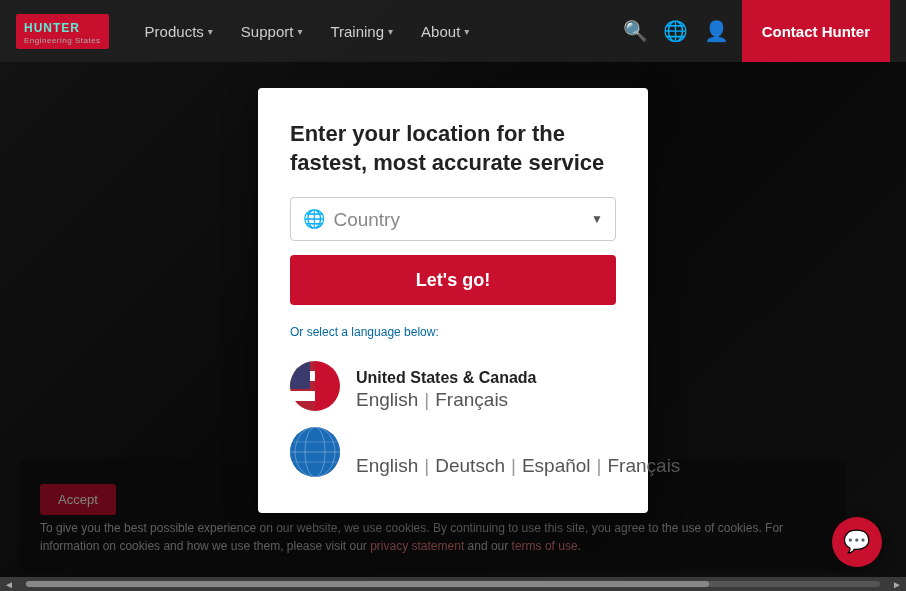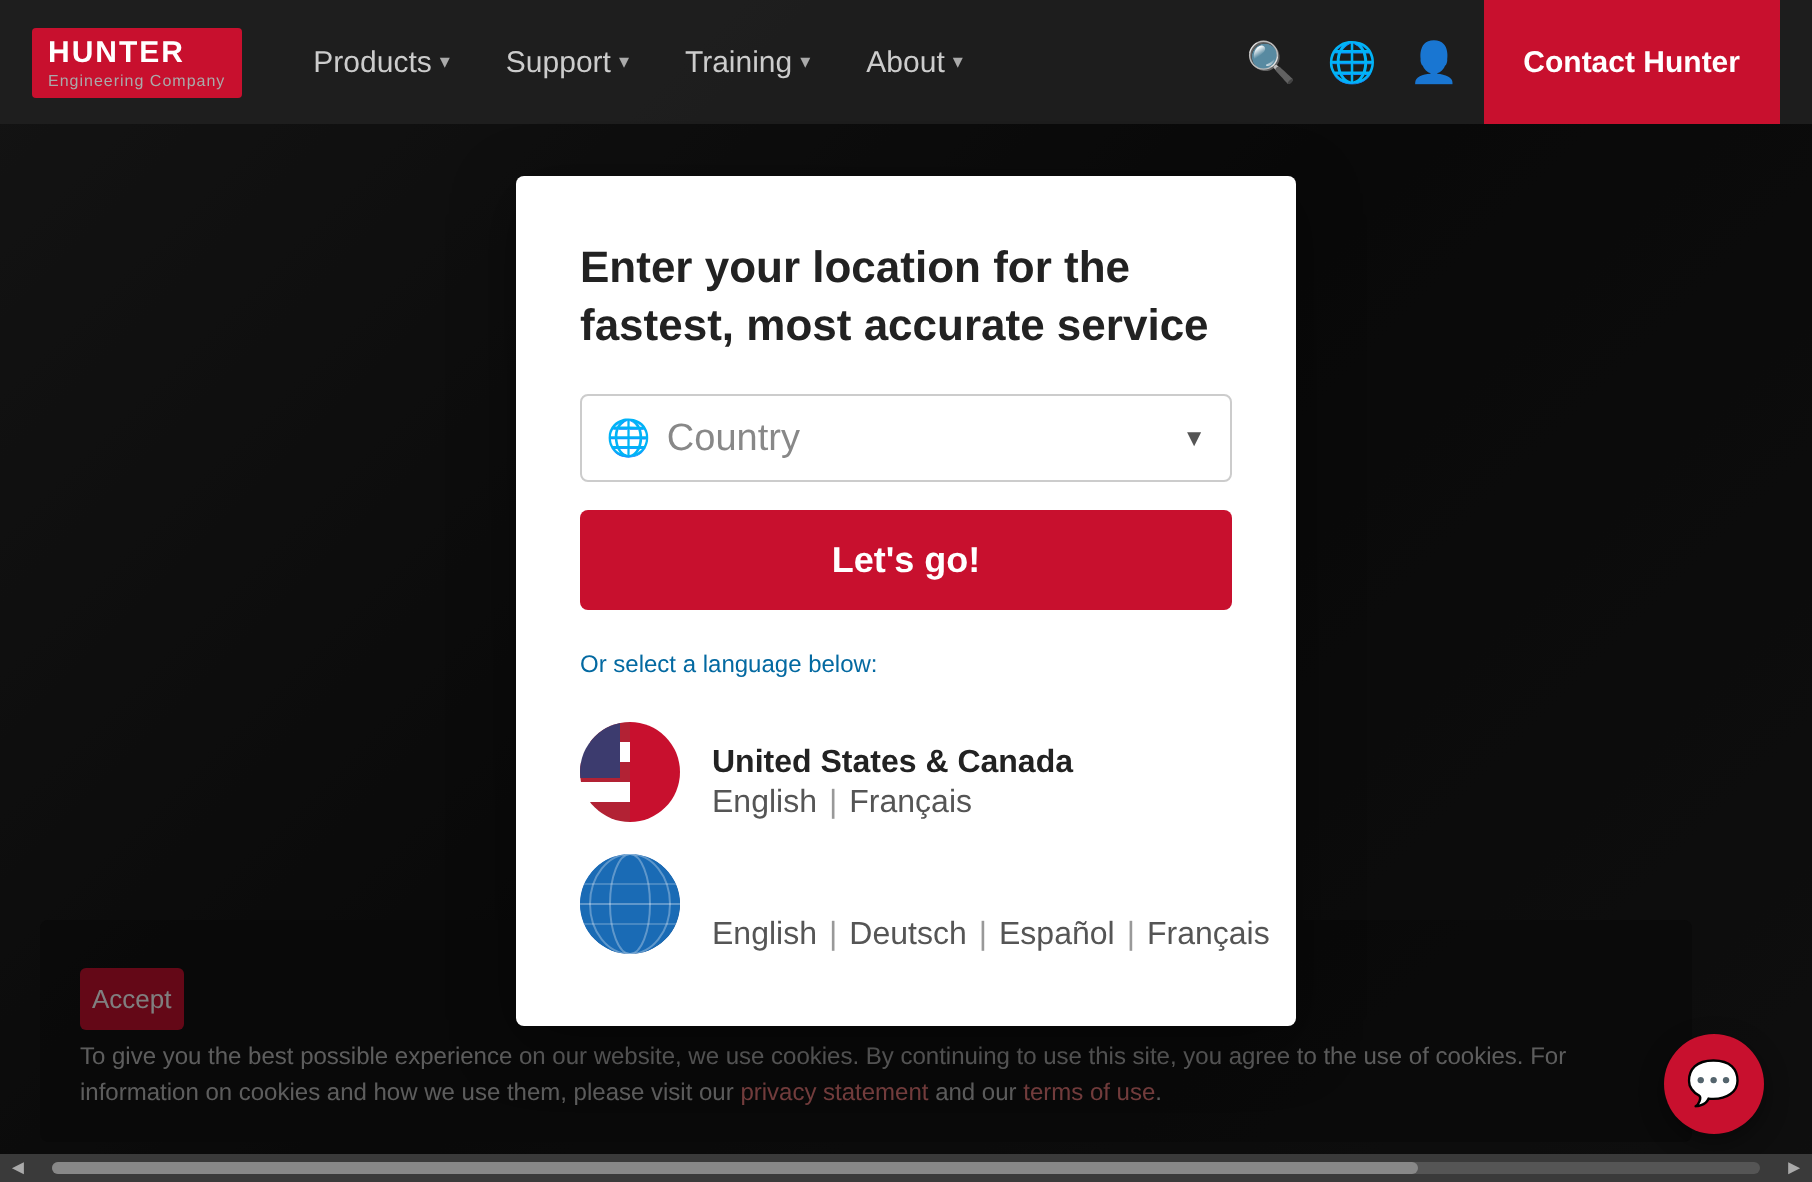--- a/index.html
+++ b/index.html
@@ -41,23 +41,23 @@
       display: flex;
       align-items: center;
       margin-right: 24px;
     }
     .logo-box {
       background: #c8102e;
       padding: 4px 8px;
       border-radius: 2px;
     }
     .logo-text {
-      color: #ffffff;
+      color: #5eead4;
       font-weight: 900;
-      font-size: 15px;
+      font-size: 12px;
       letter-spacing: 1px;
     }
     .logo-sub {
       color: #aaa;
       font-size: 8px;
       display: block;
       text-align: center;
       letter-spacing: 0.5px;
     }
     .nav-items {
@@ -199,21 +199,21 @@
     .lang-info {
       flex: 1;
     }
     .lang-name {
       font-size: 16px;
       font-weight: 700;
       color: #222;
       margin-bottom: 2px;
     }
     .lang-links {
-      font-size: 16px;
+      font-size: 19px;
       color: #555;
       display: flex;
       align-items: center;
       gap: 6px;
     }
     .lang-links a {
       color: #555;
       text-decoration: none;
       cursor: pointer;
     }
@@ -236,21 +236,21 @@
       line-height: 1.5;
     }
     .cookie-bar a {
       color: #e87a7a;
       text-decoration: none;
     }
     .accept-btn {
       background: #c8102e;
       color: white;
       border: none;
-      padding: 8px 6px;
+      padding: 8px 18px;
       border-radius: 3px;
       font-size: 13px;
       cursor: pointer;
       margin-top: 8px;
       display: inline-block;
     }
 
     
     .chat-btn {
       position: absolute;
@@ -351,21 +351,21 @@
       overflow: hidden;
     }
   </style>
 </head>
 <body>
 
 <div class="navbar">
   <div class="logo-area">
     <div class="logo-box">
       <span class="logo-text">HUNTER</span>
-      <span class="logo-sub">Engineering Company</span>
+      <span class="logo-sub">Engineering States</span>
     </div>
   </div>
 
   <div class="nav-items">
     <div class="nav-item">
       <span>Products</span>
       <span class="nav-chevron">▾</span>
     </div>
     <div class="nav-item">
       <span>Support</span>

